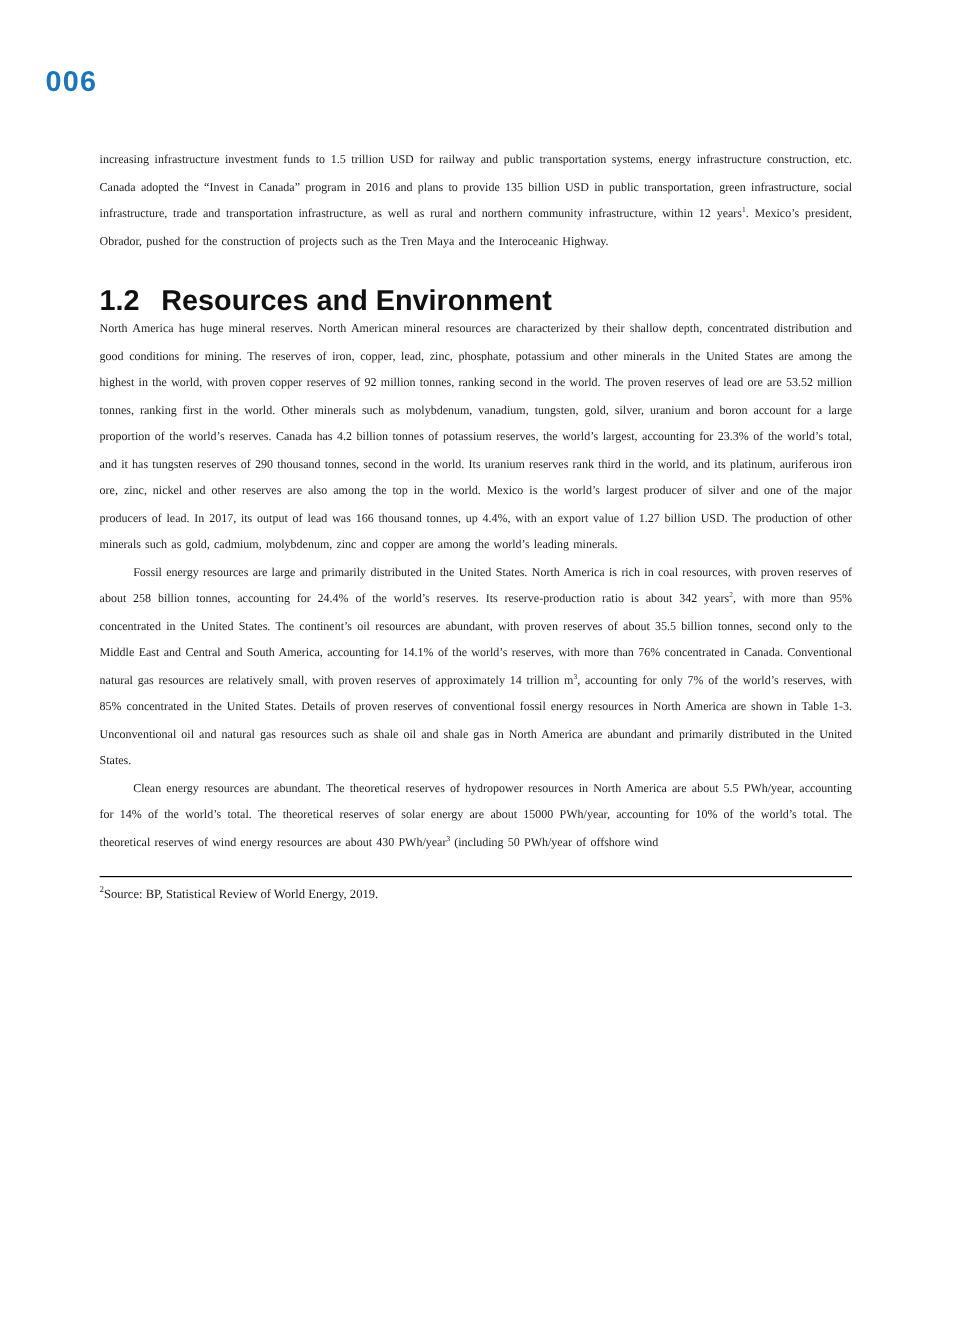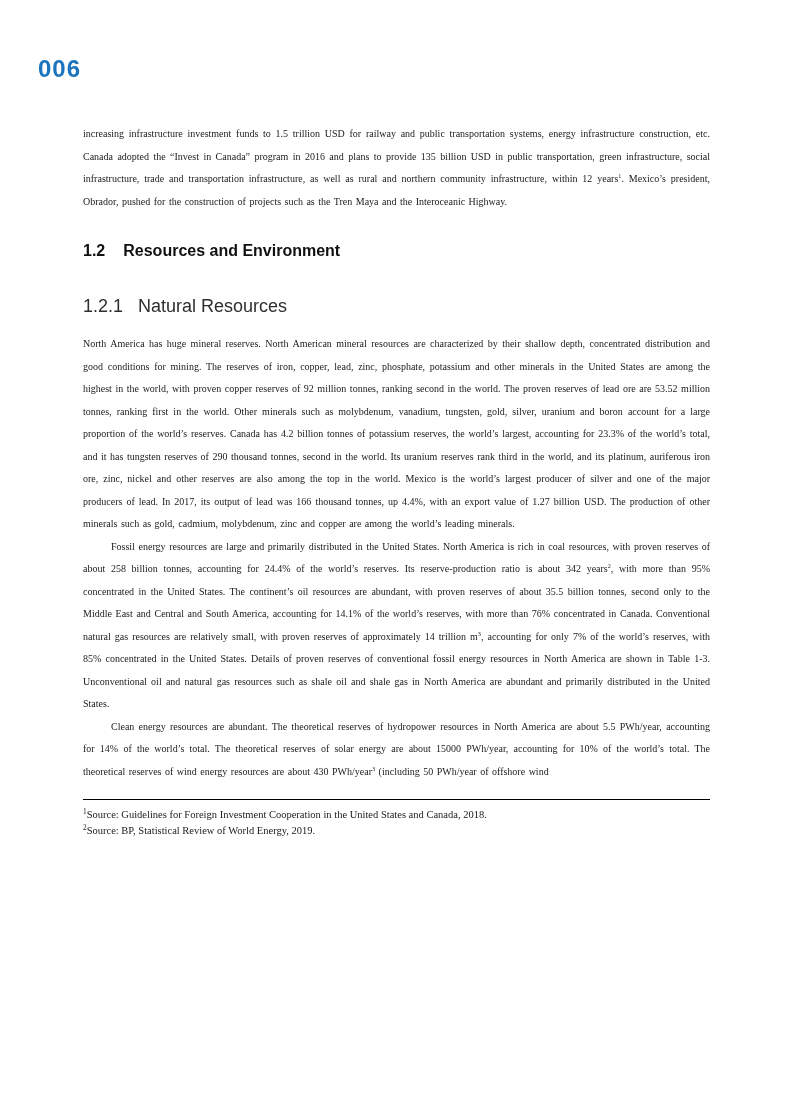--- a/index.html
+++ b/index.html
@@ -40,21 +40,21 @@
   p.body b { font-weight: normal; }
   sup.ref {
     font-size: 0.62em;
     vertical-align: super;
     line-height: 0;
   }
   h1.section {
     margin-top: 25px;
     font-family: "Liberation Sans", "DejaVu Sans", sans-serif;
     font-weight: bold;
-    font-size: 16px;
+    font-size: 24px;
     line-height: 26px;
     color: #111111;
   }
   h1.section .sec-num { display: inline-block; margin-right: 18px; }
   h2.subsection {
     margin-top: 31px;
     margin-bottom: 16px;
     font-family: "Liberation Sans", "DejaVu Sans", sans-serif;
     font-weight: normal;
     font-size: 18px;
@@ -86,30 +86,28 @@
 <div class="page">
 
   <div class="page-number">006</div>
 
   <div class="content">
 
     <p class="body"><span>increasing infrastructure investment funds to 1.5 trillion USD for railway and public transportation systems, energy infrastructure construction, etc. Canada adopted the “Invest in Canada” program in 2016 and plans to provide 135 billion USD in public transportation, green infrastructure, social infrastructure, trade and transportation infrastructure, as well as rural and northern community infrastructure, within 12 years</span><sup class="ref">1</sup><span>. Mexico’s president, Obrador, pushed for the construction of projects such as the Tren Maya and the Interoceanic Highway.</span></p>
 
     <h1 class="section"><span class="sec-num">1.2</span><span>Resources and Environment</span></h1>
 
-    <h2 class="subsection"><span class="sec-num">1.2.1</span><span>Natural Resources</span></h2>
 
     <p class="body"><b>North America has huge mineral reserves.</b><span> North American mineral resources are characterized by their shallow depth, concentrated distribution and good conditions for mining. The reserves of iron, copper, lead, zinc, phosphate, potassium and other minerals in the United States are among the highest in the world, with proven copper reserves of 92 million tonnes, ranking second in the world. The proven reserves of lead ore are 53.52 million tonnes, ranking first in the world. Other minerals such as molybdenum, vanadium, tungsten, gold, silver, uranium and boron account for a large proportion of the world’s reserves. Canada has 4.2 billion tonnes of potassium reserves, the world’s largest, accounting for 23.3% of the world’s total, and it has tungsten reserves of 290 thousand tonnes, second in the world. Its uranium reserves rank third in the world, and its platinum, auriferous iron ore, zinc, nickel and other reserves are also among the top in the world. Mexico is the world’s largest producer of silver and one of the major producers of lead. In 2017, its output of lead was 166 thousand tonnes, up 4.4%, with an export value of 1.27 billion USD. The production of other minerals such as gold, cadmium, molybdenum, zinc and copper are among the world’s leading minerals.</span></p>
 
     <p class="body indent"><b>Fossil energy resources are large and primarily distributed in the United States.</b><span> North America is rich in coal resources, with proven reserves of about 258 billion tonnes, accounting for 24.4% of the world’s reserves. Its reserve-production ratio is about 342 years</span><sup class="ref">2</sup><span>, with more than 95% concentrated in the United States. The continent’s oil resources are abundant, with proven reserves of about 35.5 billion tonnes, second only to the Middle East and Central and South America, accounting for 14.1% of the world’s reserves, with more than 76% concentrated in Canada. Conventional natural gas resources are relatively small, with proven reserves of approximately 14 trillion m</span><sup class="ref">3</sup><span>, accounting for only 7% of the world’s reserves, with 85% concentrated in the United States. Details of proven reserves of conventional fossil energy resources in North America are shown in Table 1-3. Unconventional oil and natural gas resources such as shale oil and shale gas in North America are abundant and primarily distributed in the United States.</span></p>
 
     <p class="body indent"><b>Clean energy resources are abundant.</b><span> The theoretical reserves of hydropower resources in North America are about 5.5 PWh/year, accounting for 14% of the world’s total. The theoretical reserves of solar energy are about 15000 PWh/year, accounting for 10% of the world’s total. The theoretical reserves of wind energy resources are about 430 PWh/year</span><sup class="ref">3</sup><span> (including 50 PWh/year of offshore wind</span></p>
 
     <div class="footnote-sep"></div>
 
     <div class="footnotes">
-      <div class="footnote"><sup>1</sup><span>Source: Guidelines for Foreign Investment Cooperation in the United States and Canada, 2018.</span></div>
       <div class="footnote"><sup>2</sup><span>Source: BP, Statistical Review of World Energy, 2019.</span></div>
 
     </div>
 
   </div>
 </div>
 
 </body></html>

